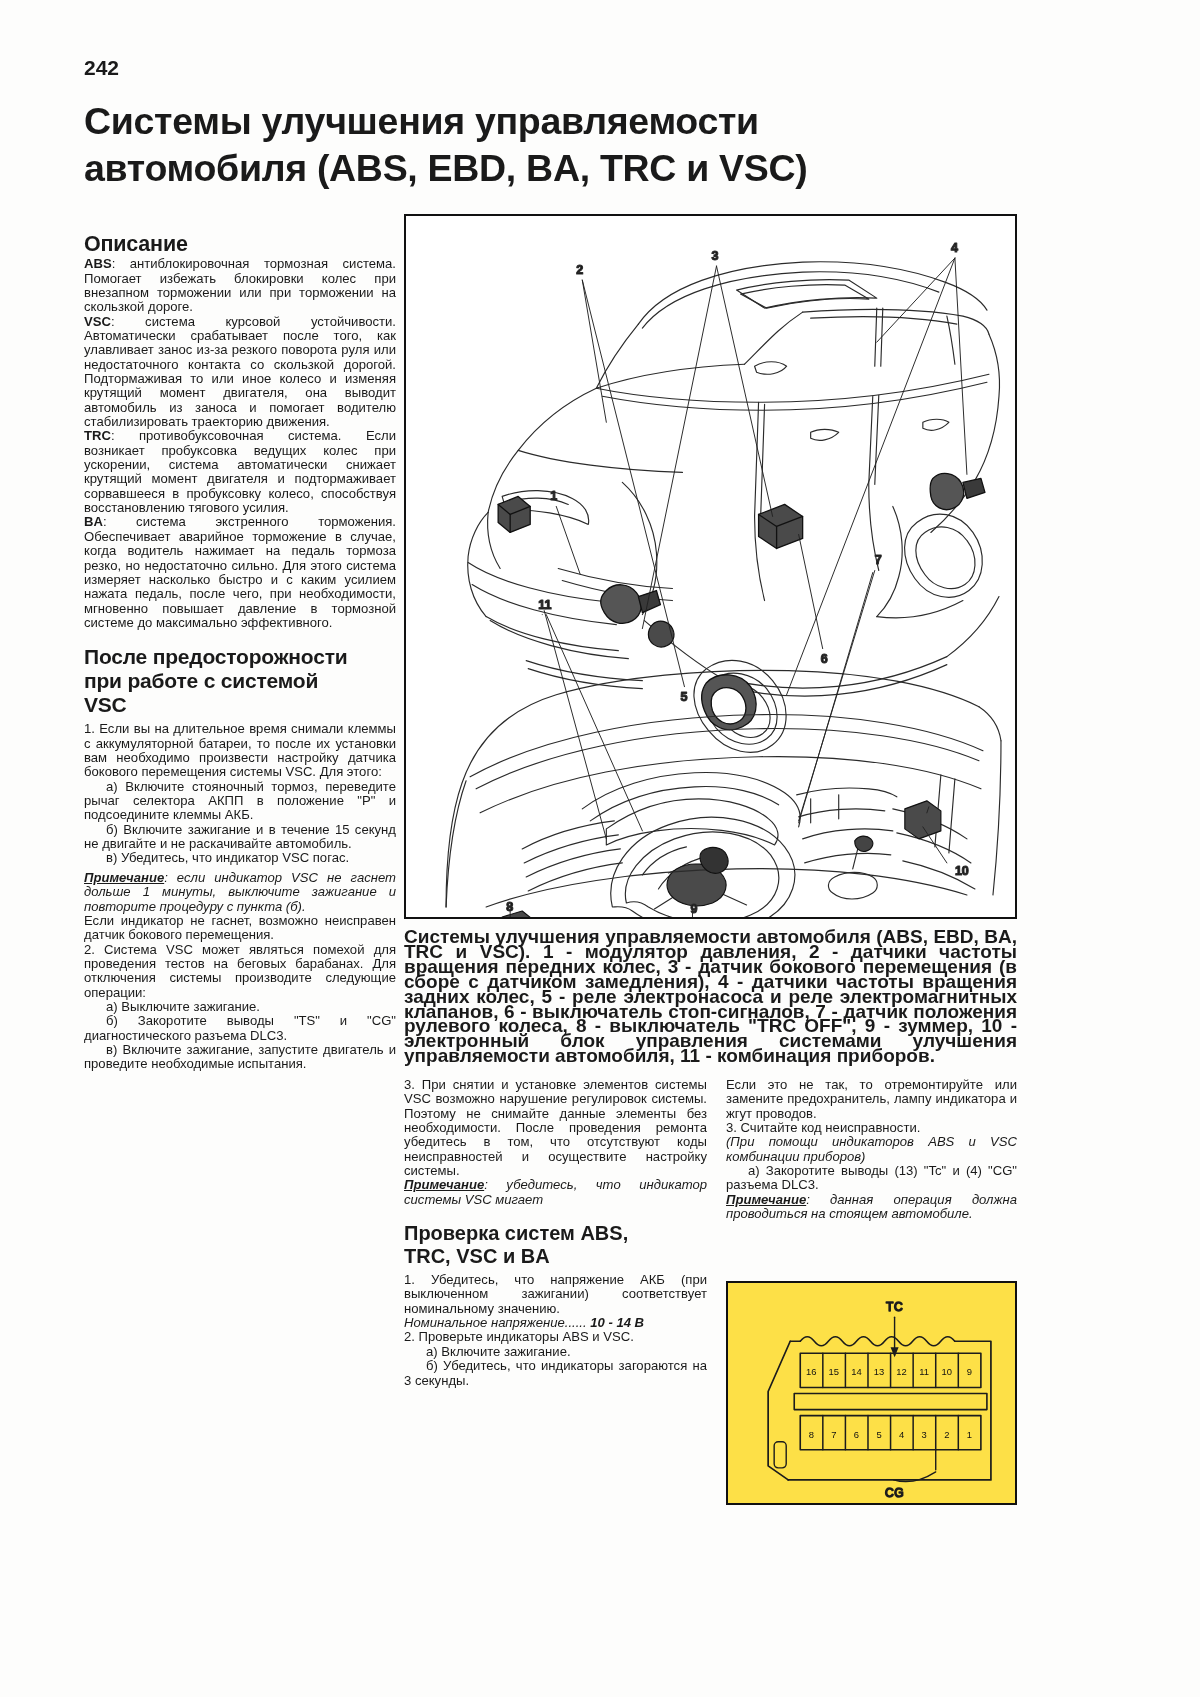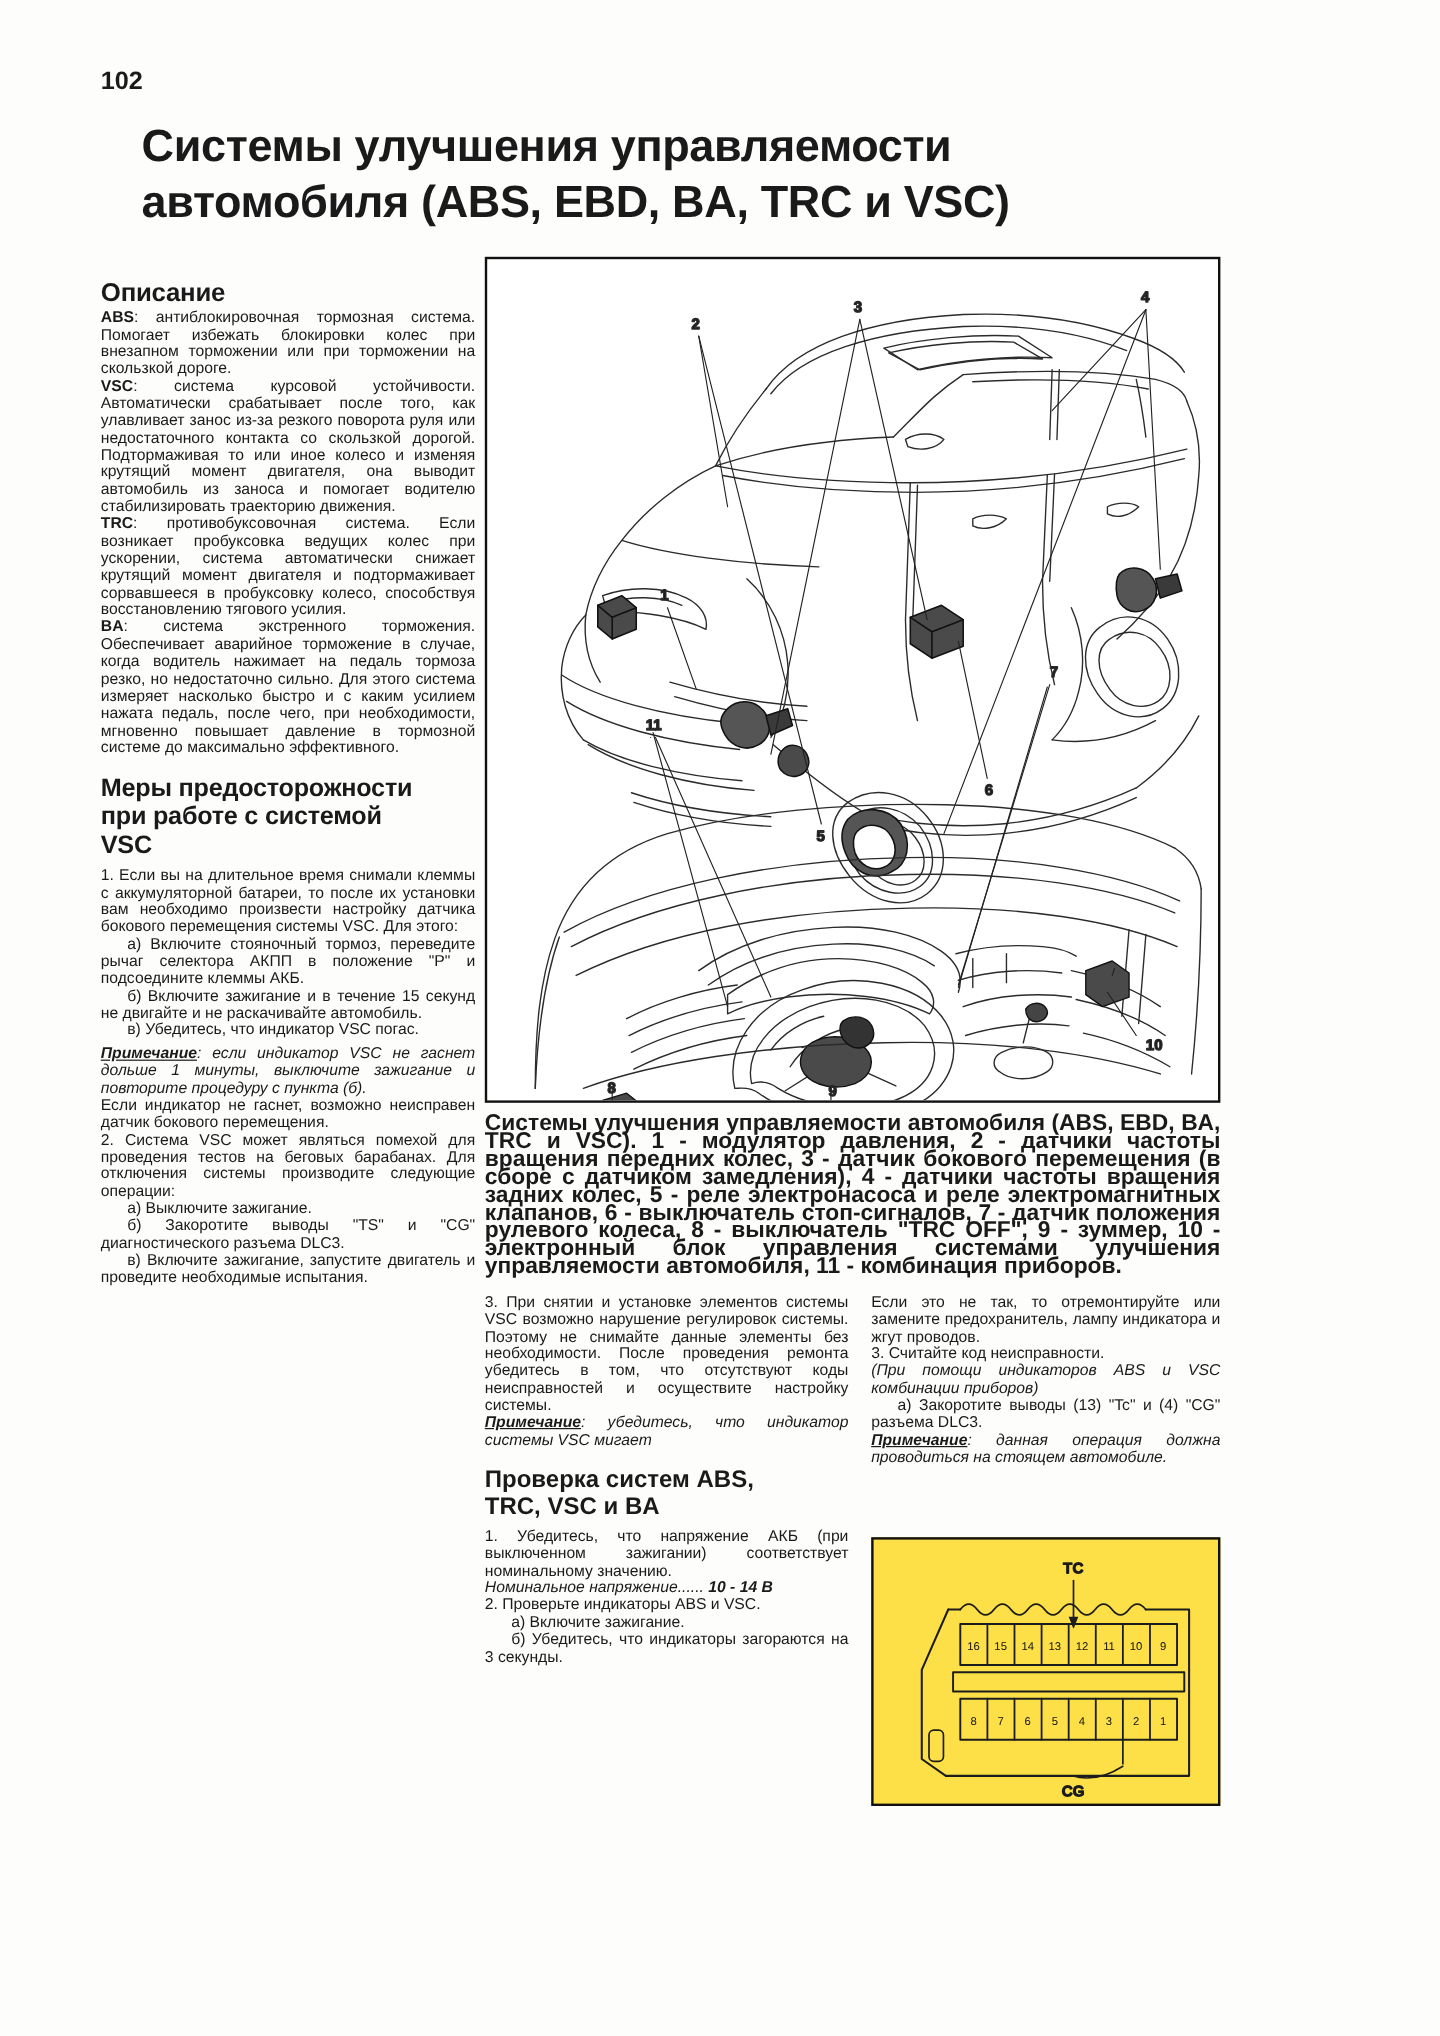--- a/index.html
+++ b/index.html
@@ -20,21 +20,20 @@
   }
   
   .folio{
     position:absolute;left:84px;top:56px;
     font-size:21px;font-weight:bold;letter-spacing:0px;
   }
   .page-title{
     position:absolute;left:84px;top:98px;width:1030px;
     font-size:37.5px;font-weight:bold;line-height:1.24;
     letter-spacing:-0.3px;
-    margin-left:34px;
   }
   .page-title div{white-space:nowrap;}
 
   
   .col{
     position:absolute;
     font-size:13.1px;
     line-height:14.35px;
     text-align:justify;
     text-justify:inter-word;
@@ -99,21 +98,21 @@
   .termlabel{
     font-family:"Liberation Sans",sans-serif;
     font-size:12px;fill:#111;text-anchor:middle;letter-spacing:0.6px;
   }
 </style>
 </head>
 <body>
 
 <div class="page">
 
-  <div class="folio">102</div>
+  <div class="folio">242</div>
 
   <div class="page-title">
     <div>Системы улучшения управляемости</div>
     <div>автомобиля (ABS, EBD, BA, TRC и VSC)</div>
   </div>
 
   <div class="col" id="left-col">
 
     <div class="h2">Описание</div>
 
@@ -121,21 +120,21 @@
 
     <p><span class="b">VSC</span><span>: система курсовой устойчивости. Автоматически срабатывает после того, как улавливает занос из-за резкого поворота руля или недостаточного контакта со скользкой дорогой. Подтормаживая то или иное колесо и изменяя крутящий момент двигателя, она выводит автомобиль из заноса и помогает водителю стабилизировать траекторию движения.</span></p>
 
     <p><span class="b">TRC</span><span>: противобуксовочная система. Если возникает пробуксовка ведущих колес при ускорении, система автоматически снижает крутящий момент двигателя и подтормаживает сорвавшееся в пробуксовку колесо, способствуя восстановлению тягового усилия.</span></p>
 
     <p><span class="b">BA</span><span>: система экстренного торможения. Обеспечивает аварийное торможение в случае, когда водитель нажимает на педаль тормоза резко, но недостаточно сильно. Для этого система измеряет насколько быстро и с каким усилием нажата педаль, после чего, при необходимости, мгновенно повышает давление в тормозной системе до максимально эффективного.</span></p>
 
     <div class="gap-l"></div>
 
     <div class="h2 sm">
-      <div>Меры предосторожности</div>
+      <div>После предосторожности</div>
       <div>при работе с системой</div>
       <div>VSC</div>
     </div>
 
     <div class="gap-s"></div>
 
     <p>1. Если вы на длительное время снимали клеммы с аккумуляторной батареи, то после их установки вам необходимо произвести настройку датчика бокового перемещения системы VSC. Для этого:</p>
     <p class="ind">а) Включите стояночный тормоз, переведите рычаг селектора АКПП в положение "P" и подсоедините клеммы АКБ.</p>
     <p class="ind">б) Включите зажигание и в течение 15 секунд не двигайте и не раскачивайте автомобиль.</p>
     <p class="ind">в) Убедитесь, что индикатор VSC погас.</p>

